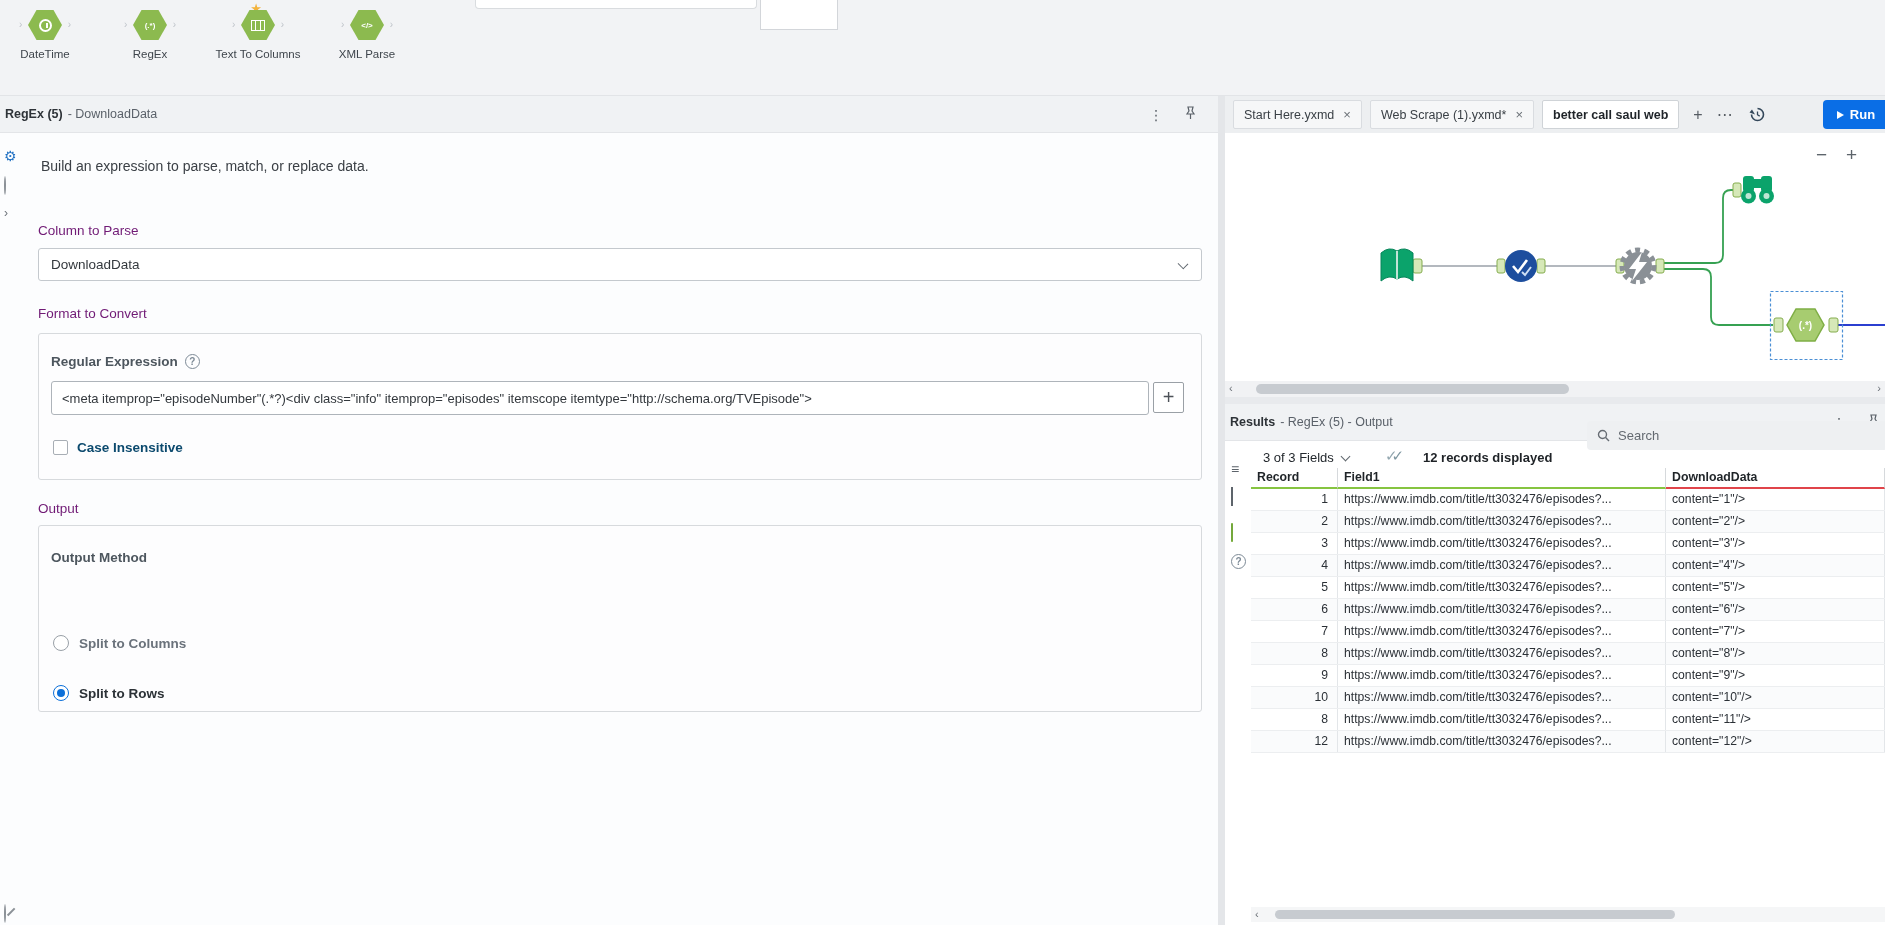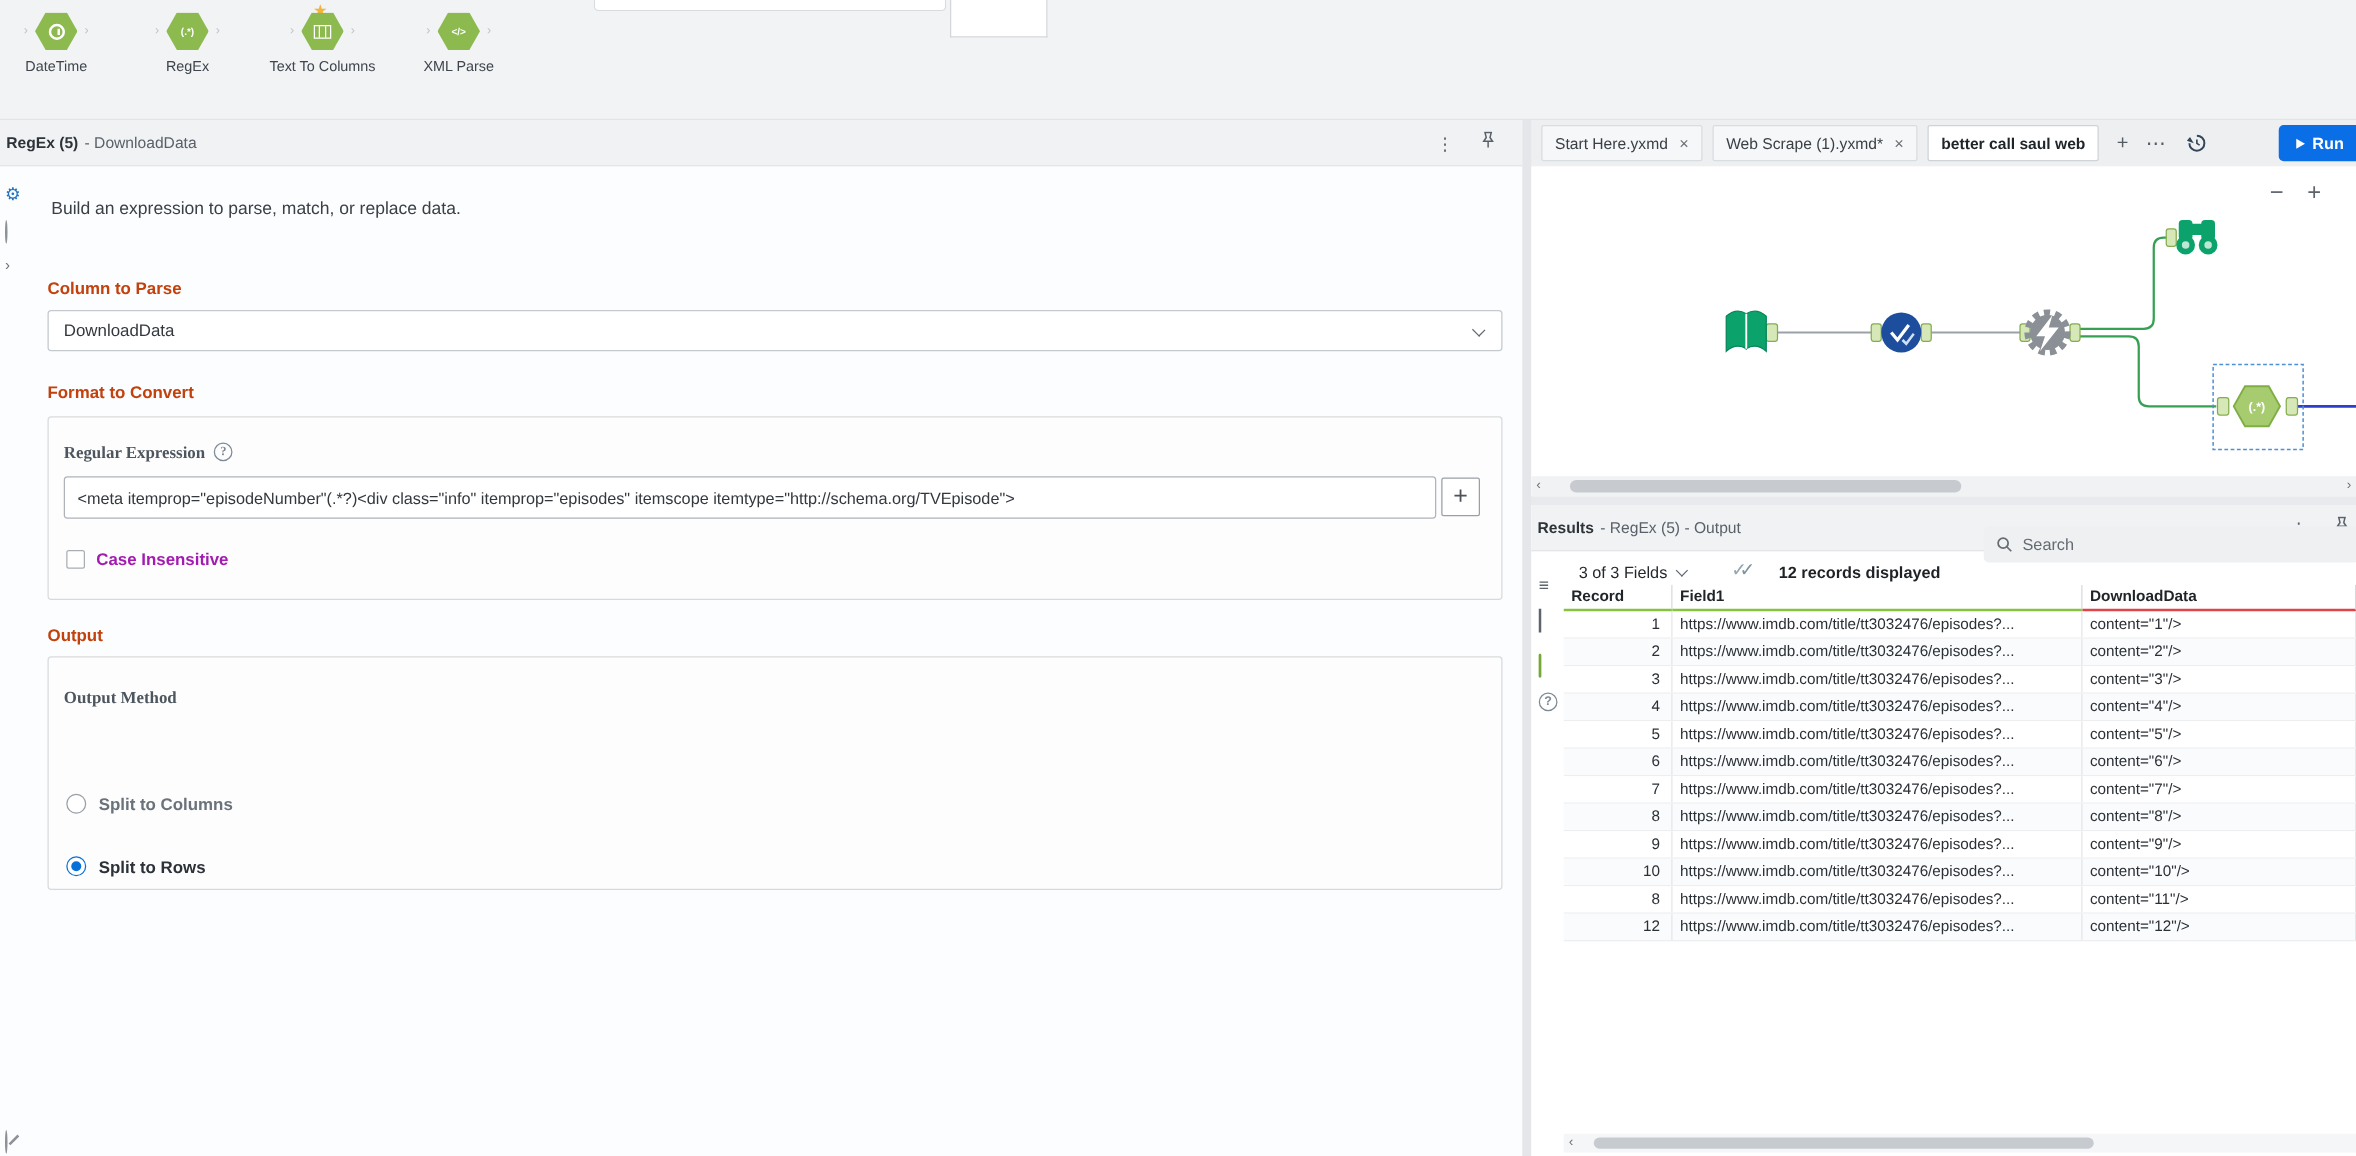--- a/index.html
+++ b/index.html
@@ -36,32 +36,32 @@
   .kebab { font-size:14px; color:#5a6168; cursor:pointer; }
   .side-strip { position:absolute; left:0; top:37px; width:24px; height:792px; }
   .strip-icon { position:absolute; left:4px; cursor:pointer; }
   .gear-glyph { font-size:14px; color:#2574c4; line-height:14px; }
   .circle-glyph { width:12px; height:12px; border:1.6px solid #8b9197; border-radius:50%; }
   .chev-glyph { font-size:12px; color:#6d737a; }
   .circle-slash { width:14px; height:14px; border:1.6px solid #8b9197; border-radius:50%; position:relative; }
   .circle-slash::after { content:""; position:absolute; left:1px; top:5.5px; width:10px; height:1.6px; background:#8b9197; transform:rotate(-45deg); }
 
   .cfg-desc { position:absolute; left:41px; top:62px; font-size:14px; color:#3b4046; }
-  .cfg-label { position:absolute; font-size:13.5px; font-weight:bold; color:#c2410c; }
+  .cfg-label { position:absolute; font-size:13.5px; font-weight:normal; color:#701a75; }
   .dropdown { position:absolute; height:33px; background:#fff; border:1px solid #c4c9ce; border-radius:3px; display:flex; align-items:center; cursor:pointer; }
   .dropdown .dd-value { margin-left:12px; font-size:13.5px; color:#33383d; }
   .dd-caret { position:absolute; right:14px; top:11px; width:8px; height:8px; border-right:1.6px solid #5f666d; border-bottom:1.6px solid #5f666d; transform:rotate(45deg) scale(1,0.9); }
   .groupbox { position:absolute; border:1px solid #d7dadd; border-radius:3px; background:#fdfdfe; }
-  .grp-label { position:absolute; font-size:13.5px; font-weight:bold; color:#4d565e; display:flex; align-items:flex-start; gap:7px;font-family:Liberation Serif, serif; }
+  .grp-label { position:absolute; font-size:13.5px; font-weight:bold; color:#4d565e; display:flex; align-items:flex-end; gap:7px; }
   .help-circ { width:15px; height:15px; border:1.4px solid #7d8a96; border-radius:50%; color:#7d8a96; font-size:10px; font-weight:bold; display:flex; align-items:center; justify-content:center; cursor:pointer; }
   .regex-input { position:absolute; left:12px; top:47px; width:1098px; height:34px; border:1px solid #aeb4ba; border-radius:3px; padding:0 10px; font-family:"Liberation Sans",sans-serif; font-size:13px; color:#33383d; background:#fff; white-space:nowrap; overflow:hidden; }
   .plus-btn { position:absolute; left:1114px; top:48px; width:31px; height:31px; border:1px solid #9aa0a6; border-radius:2px; background:#fff; font-size:20px; font-weight:300; color:#4d5258; display:flex; align-items:center; justify-content:center; cursor:pointer; }
   .check-row { position:absolute; display:flex; align-items:center; gap:9px; cursor:pointer; }
   .checkbox { width:15px; height:15px; border:1.5px solid #a8aeb5; border-radius:2px; background:#fff; }
-  .check-label { font-size:13.5px; font-weight:bold; color:#a21caf; }
+  .check-label { font-size:13.5px; font-weight:bold; color:#0c4a6e; }
   .radio-row { position:absolute; display:flex; align-items:center; gap:10px; cursor:pointer; }
   .radio { width:16px; height:16px; border:1.5px solid #99a0a7; border-radius:50%; background:#fff; position:relative; }
   .radio.sel { border-color:#0b6fd9; }
   .radio.sel::after { content:""; position:absolute; inset:3px; background:#0b6fd9; border-radius:50%; }
   .radio-label { font-size:13.5px; font-weight:bold; color:#6a727b; }
   .radio-label.dark { color:#2c3237; }
 
   
   .divider-v { position:absolute; left:1218px; top:96px; width:7px; height:829px; background:#e4e6e9; }
 

